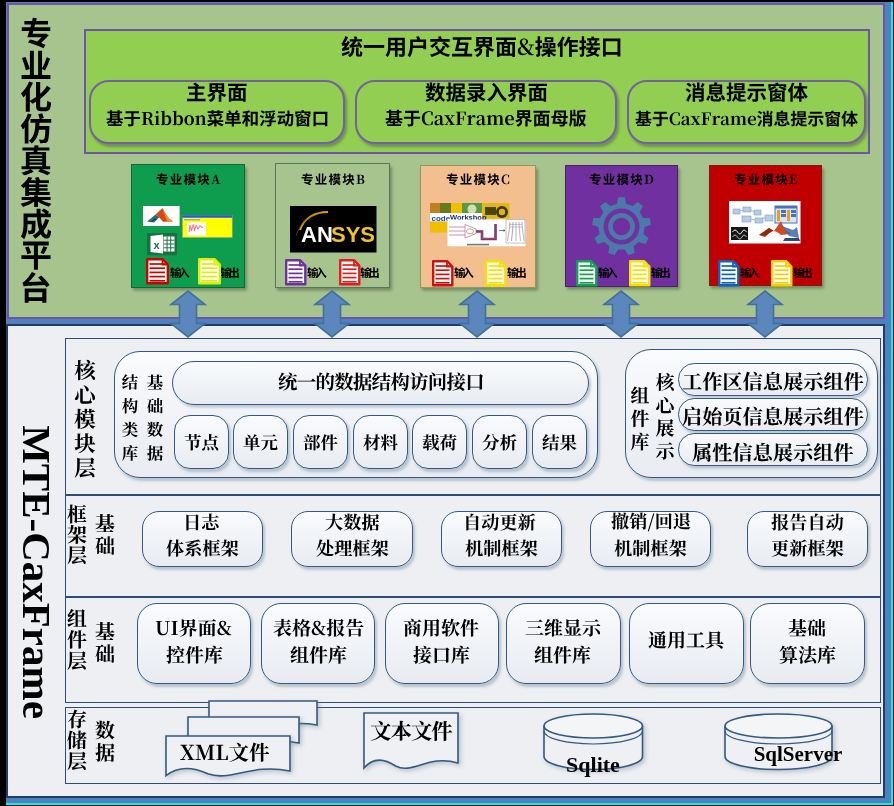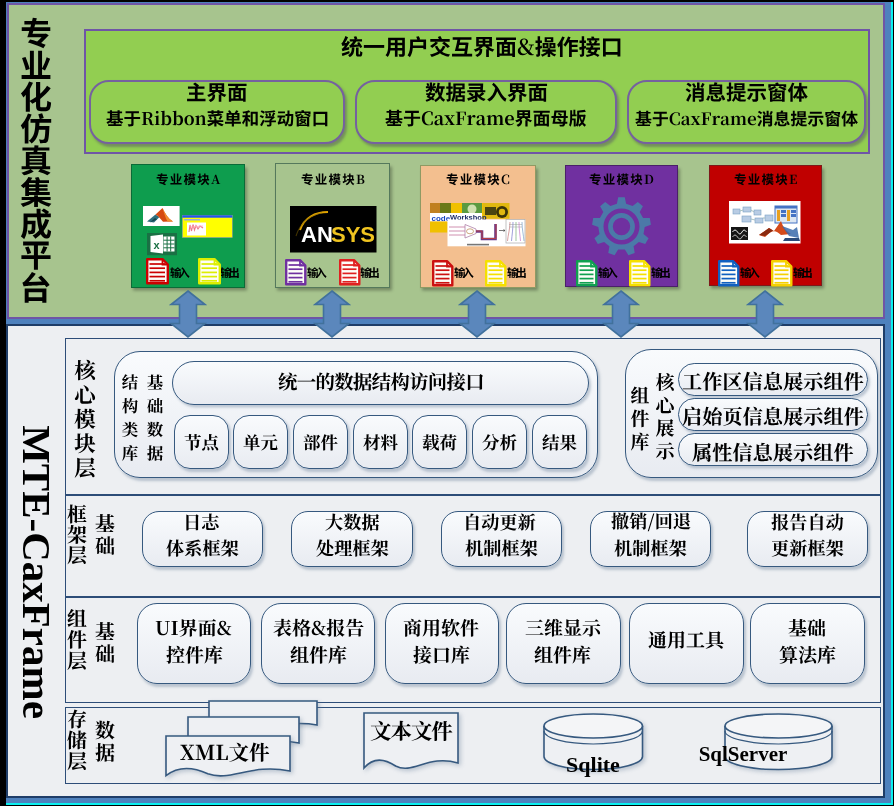--- a/index.html
+++ b/index.html
@@ -1011,12 +1011,12 @@
     <path d="M1.2 1.2 L15.0 1.2 L20.3 6.5 L20.3 25.3 L1.2 25.3 Z" fill="#fdfdf8" stroke="#f5d000" stroke-width="2.4" stroke-linejoin="round"></path>
     <path d="M15.0 1.2 L15.0 6.5 L20.3 6.5" fill="none" stroke="#f5d000" stroke-width="1.8"></path>
     <line x1="3.5" y1="6.0" x2="17.5" y2="6.0" stroke="#f5d000" stroke-width="1.7"></line>
     <line x1="3.5" y1="10.2" x2="17.5" y2="10.2" stroke="#f5d000" stroke-width="1.7"></line>
     <line x1="3.5" y1="14.4" x2="17.5" y2="14.4" stroke="#f5d000" stroke-width="1.7"></line>
     <line x1="3.5" y1="18.6" x2="17.5" y2="18.6" stroke="#f5d000" stroke-width="1.7"></line>
     <line x1="3.5" y1="22.8" x2="17.5" y2="22.8" stroke="#f5d000" stroke-width="1.7"></line>
   </svg>
 <div class="lat" style="left:-124px;top:546.5px;width:321px;height:50px;line-height:50px;text-align:center;font-size:41px;white-space:nowrap;transform:rotate(90deg)">MTE-CaxFrame</div>
 <div class="lat" style="left:543px;top:752px;width:100px;text-align:center;font-size:22px">Sqlite</div>
-<div class="lat" style="left:688px;top:742px;width:110px;text-align:center;font-size:21px">SqlServer</div>
+<div class="lat" style="left:743px;top:742px;width:110px;text-align:center;font-size:21px">SqlServer</div>
 </body></html>

